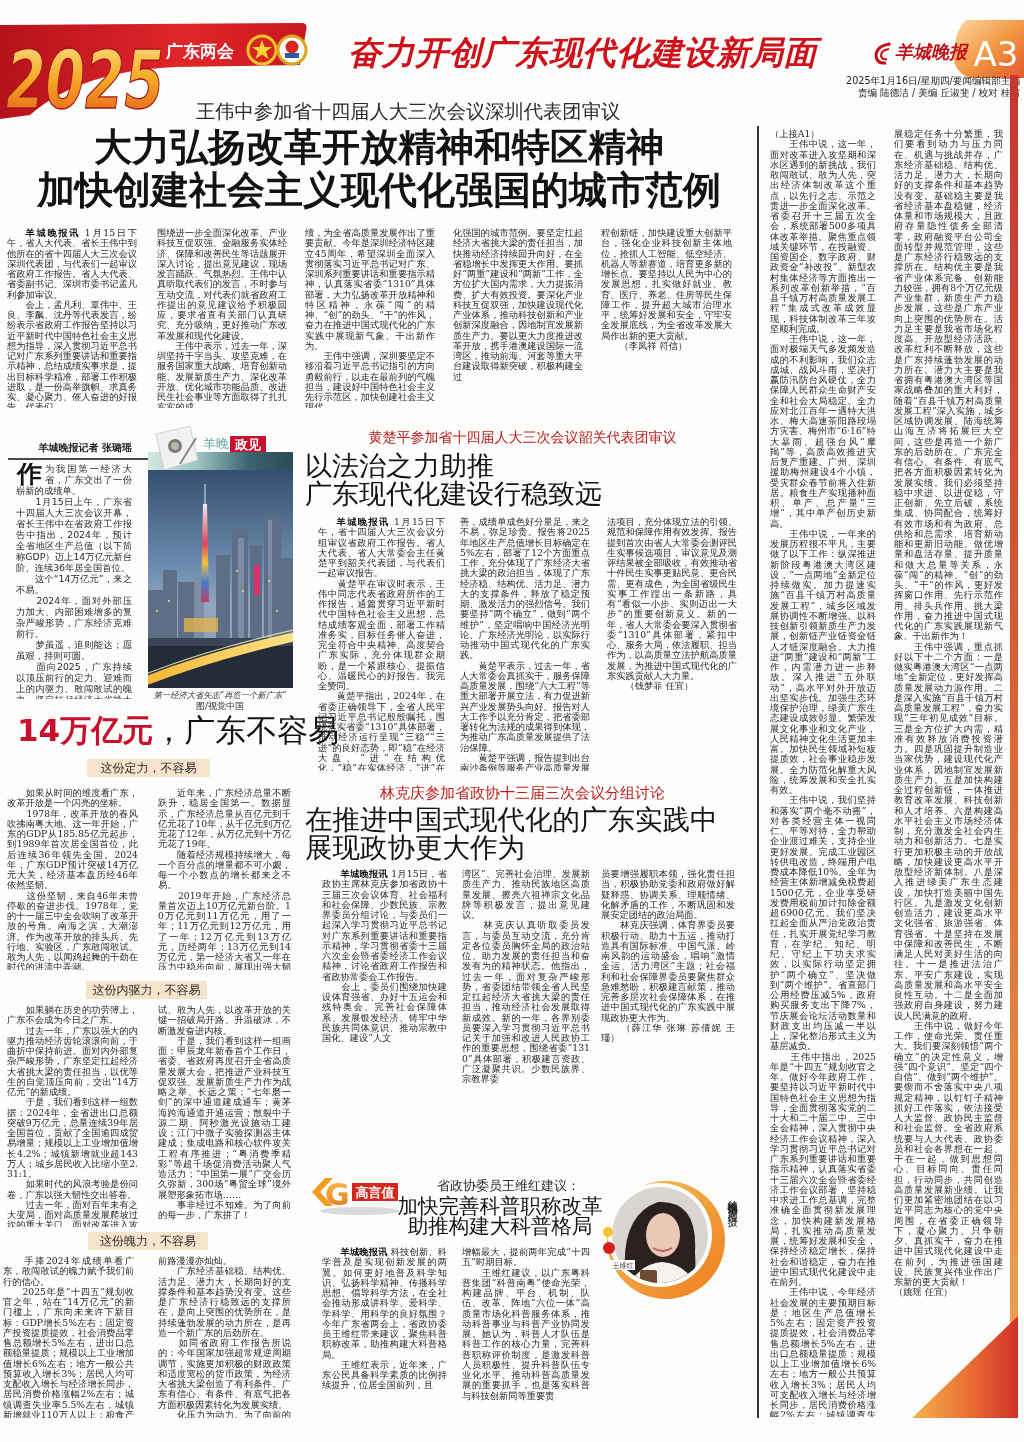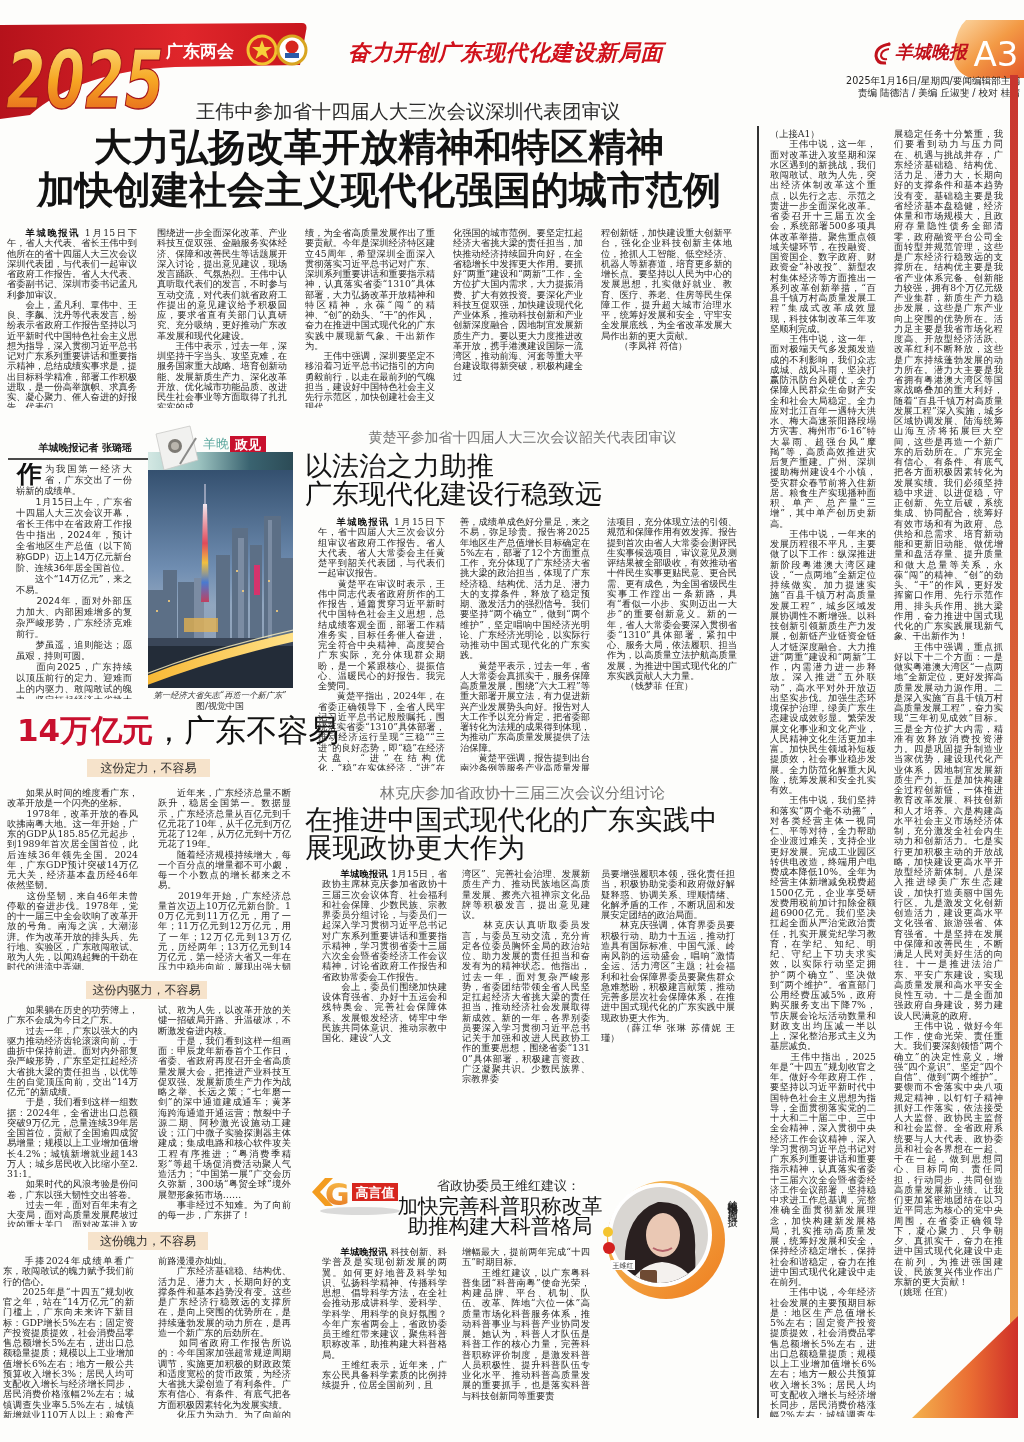--- a/index.html
+++ b/index.html
@@ -6,21 +6,21 @@
 html,body{width:1024px;height:1442px;overflow:hidden;background:#fff;}
 #page{position:relative;width:1024px;height:1442px;background:#fdfdfb;font-family:"DejaVu Serif","Liberation Serif",serif;color:#222;overflow:hidden;}
 .a{position:absolute;}
 .sans{font-family:"DejaVu Sans","Liberation Sans",sans-serif;}
 .serif{font-family:"DejaVu Serif","Liberation Serif",serif;}
 .col{position:absolute;font-family:"DejaVu Serif","Liberation Serif",serif;font-size:9.25px;line-height:10.25px;text-align:justify;overflow:hidden;color:#262626;word-break:break-all;}
 .col .txt,.col .lead{white-space:pre-wrap;}
 .col .lead{font-family:"DejaVu Sans","Liberation Sans",sans-serif;font-weight:700;color:#111;}
 .ind{text-indent:2em;}
 
-.banner-title{left:348px;top:34px;font-size:22px;line-height:38px;font-weight:900;color:#d0111b;font-style:italic;white-space:nowrap;letter-spacing:0.5px;}
+.banner-title{left:348px;top:34px;font-size:33px;line-height:38px;font-weight:900;color:#d0111b;font-style:italic;white-space:nowrap;letter-spacing:0.5px;}
 .paper-name{left:895px;top:41px;font-size:18px;line-height:22px;font-weight:700;font-style:italic;color:#c1121c;white-space:nowrap;}
 .meta-line{left:790px;width:230px;text-align:right;font-size:9.6px;line-height:11px;color:#222;white-space:nowrap;}
 .strip{left:1010px;top:75px;width:8px;height:1343px;background:linear-gradient(180deg,#c8362f 0%,#d55333 35%,#e07a3a 65%,#f0a852 100%);}
 
 .kicker1{left:196px;top:101px;font-size:19.3px;line-height:22px;color:#2b2b2b;white-space:nowrap;}
 .hl1{left:0;top:126px;width:758px;text-align:center;font-size:38px;line-height:43px;font-weight:900;color:#121212;white-space:nowrap;}
 .hl1 span{display:block;}
 
 .byline{left:20px;top:442px;width:112px;text-align:right;font-size:10px;line-height:12px;font-weight:700;color:#222;white-space:nowrap;}
 .rule{left:8px;top:458px;width:142px;height:1.5px;background:#4a4a4a;}
@@ -29,21 +29,21 @@
 .pv-body .txt{white-space:pre-wrap;}
 .dropcap{float:left;font-size:25px;line-height:22px;height:22px;margin:0 3px 0 1px;font-weight:900;color:#111;}
 .caption{left:144px;top:690px;width:152px;text-align:center;font-size:8.3px;line-height:10px;font-style:italic;color:#333;white-space:nowrap;}
 .credit{left:144px;top:701px;width:152px;text-align:center;font-size:9px;line-height:11px;color:#333;}
 
 .big-hl{left:17px;top:713px;font-size:31px;line-height:34px;white-space:nowrap;}
 .big-hl .hi{color:#c8102e;font-weight:900;}
 .big-hl .rest{color:#111;font-weight:400;}
 .sec-box{height:18px;background:#f6e3cb;font-size:12px;line-height:18px;text-align:center;color:#2a2a2a;white-space:nowrap;}
 
-.kicker-mid{left:305px;width:435px;text-align:center;color:#737373;white-space:nowrap;}
+.kicker-mid{left:305px;width:435px;text-align:center;color:#b91c1c;white-space:nowrap;}
 .hl-mid{left:305px;width:435px;text-align:left;color:#141414;white-space:nowrap;}
 .hl-mid span{display:block;}
 .credit-v{left:727px;top:1192px;font-size:10.2px;line-height:11px;writing-mode:vertical-rl;letter-spacing:1px;color:#222;white-space:nowrap;}
 .vline{left:757px;top:126px;width:1.5px;height:1292px;background:#333;}
 .flt-spacer{float:right;width:0;height:1200px;}
 .flt-tri{float:right;clear:right;width:91px;height:89px;shape-outside:polygon(100% 0,100% 100%,0 100%);}
 </style>
 </head>
 <body>
 

